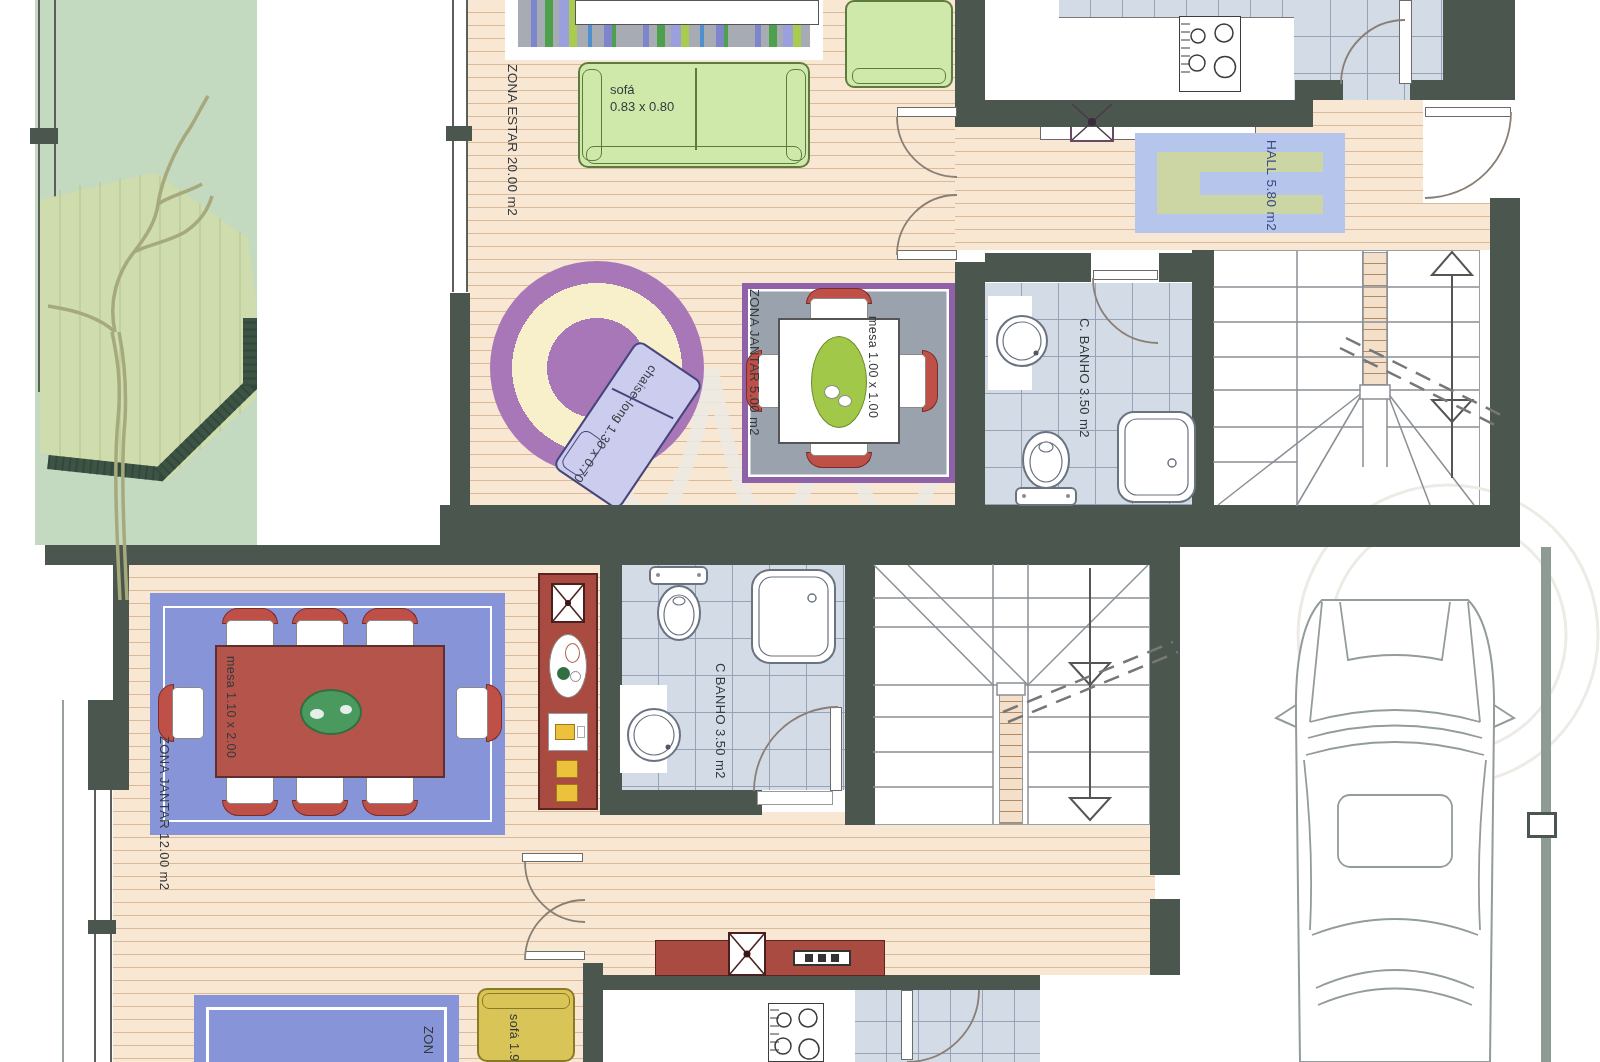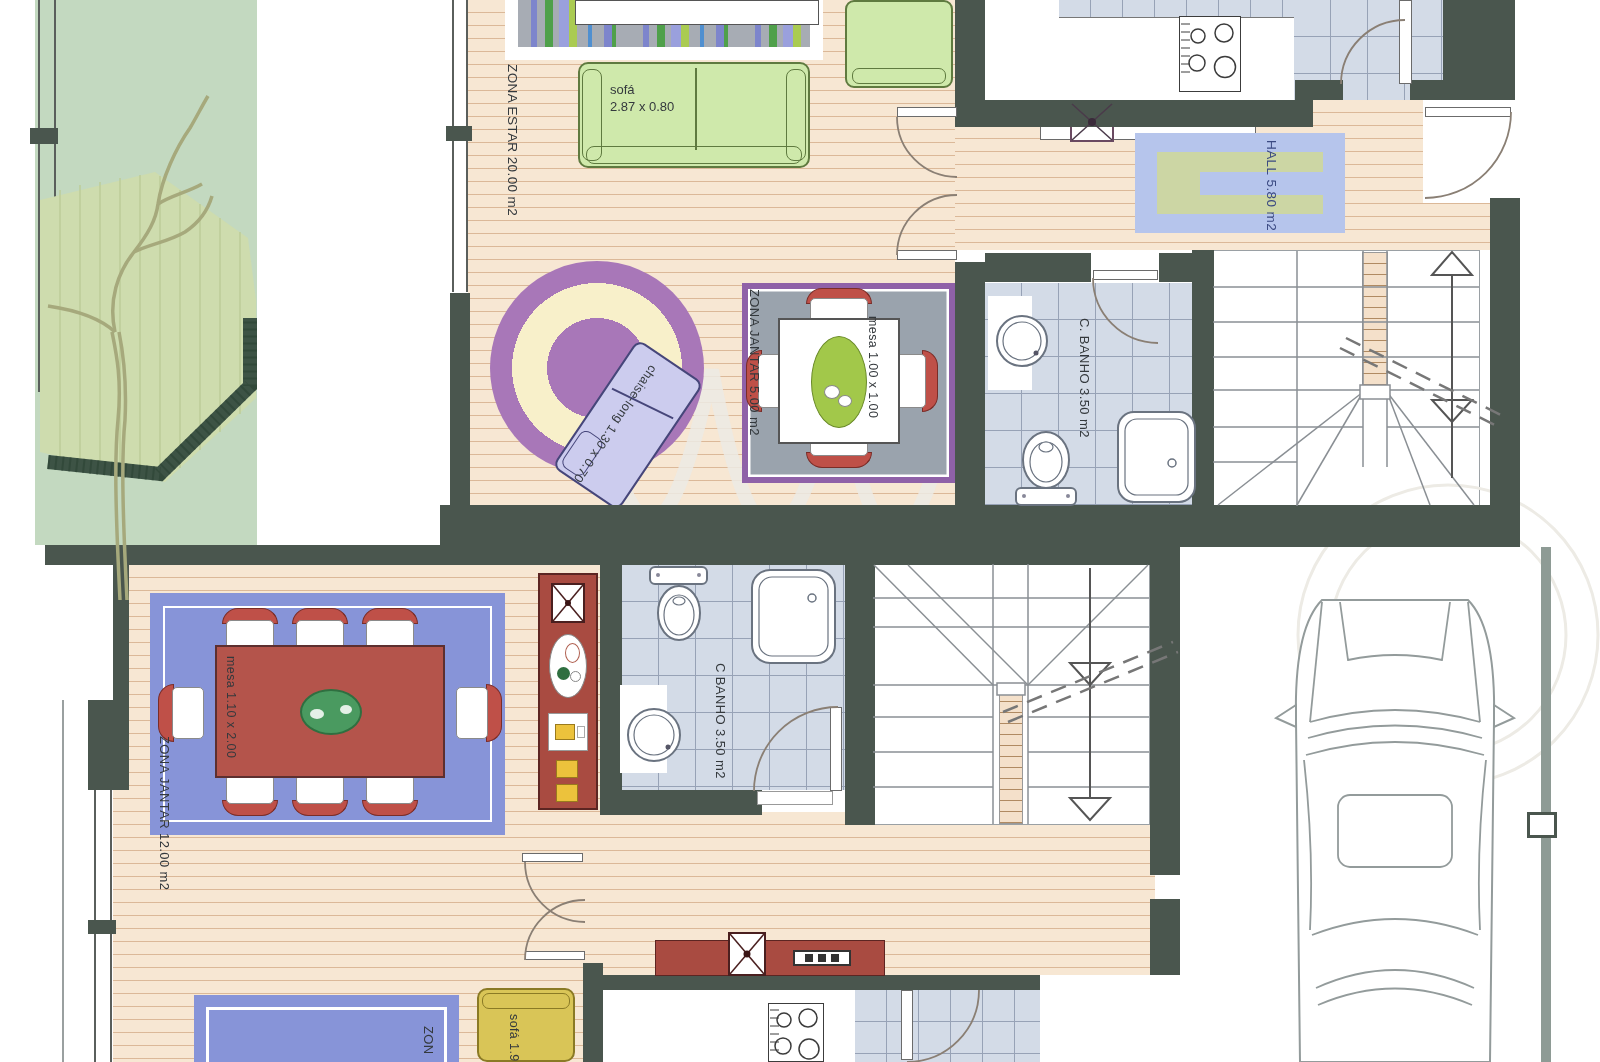--- a/index.html
+++ b/index.html
@@ -68,21 +68,21 @@
   <div class="abs stripes" style="left:518px;top:0;width:292px;height:47px"></div>
   <div class="abs white" style="left:575px;top:0;width:244px;height:25px;border:1.5px solid #555;box-sizing:border-box"></div>
 
   <div class="abs" style="left:578px;top:62px;width:232px;height:106px;background:#cfe9ab;border:2px solid #5f7a3f;border-radius:10px;box-sizing:border-box">
     <div class="abs" style="left:2px;top:5px;width:20px;height:92px;border:1.5px solid #5f7a3f;border-radius:8px;box-sizing:border-box"></div>
     <div class="abs" style="right:2px;top:5px;width:20px;height:92px;border:1.5px solid #5f7a3f;border-radius:8px;box-sizing:border-box"></div>
     <div class="abs" style="left:6px;bottom:2px;width:216px;height:18px;border:1.5px solid #5f7a3f;border-radius:8px;box-sizing:border-box"></div>
     <div class="abs" style="left:115px;top:4px;width:1.5px;height:82px;background:#5f7a3f"></div>
     <div class="abs hlabel" style="left:30px;top:18px">
       <span>sofá</span><br>
-      <span>2.87 x 0.80</span>
+      <span>0.83 x 0.80</span>
     </div>
   </div>
 
   <div class="abs" style="left:845px;top:0;width:108px;height:88px;background:#cfe9ab;border:2px solid #5f7a3f;border-radius:9px;box-sizing:border-box">
     <div class="abs" style="left:5px;bottom:2px;width:94px;height:16px;border:1.5px solid #5f7a3f;border-radius:7px;box-sizing:border-box"></div>
   </div>
 
   <div class="abs" style="left:490px;top:261px;width:214px;height:214px;border-radius:50%;
        background:radial-gradient(circle,#a877b8 0 50px,#f8f0ca 50px 85px,#a877b8 85px 107px)"></div>
 

